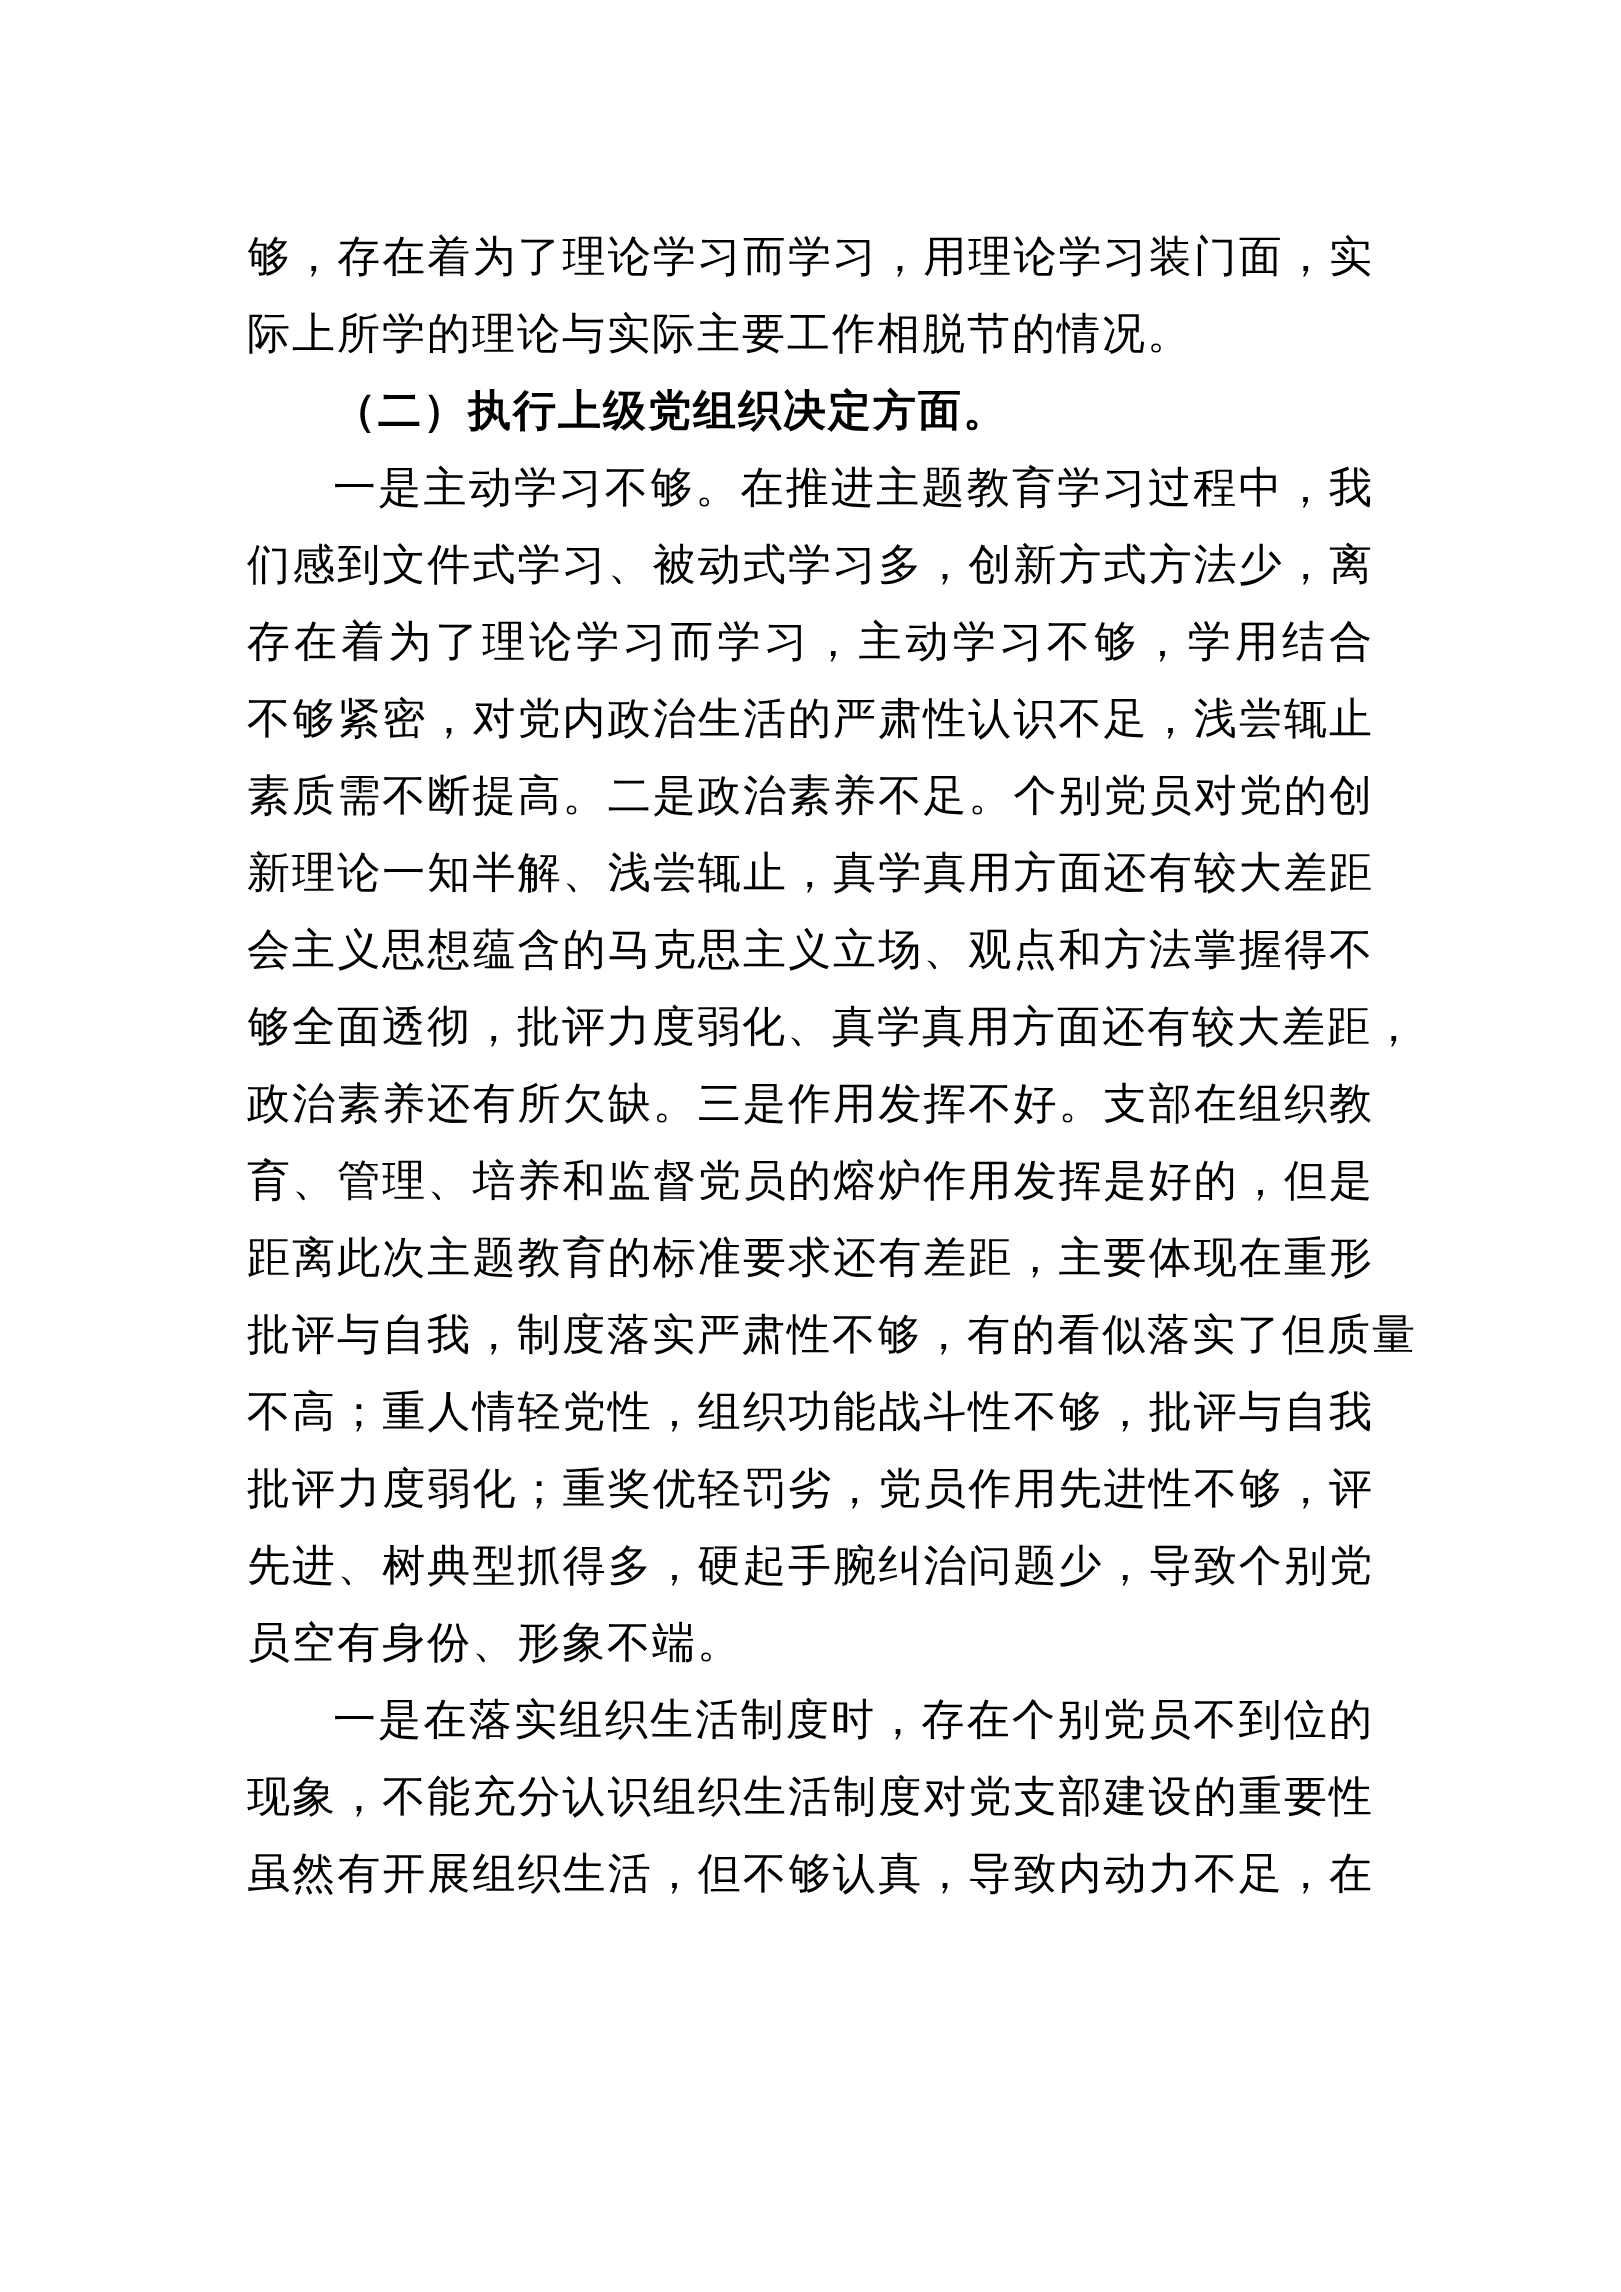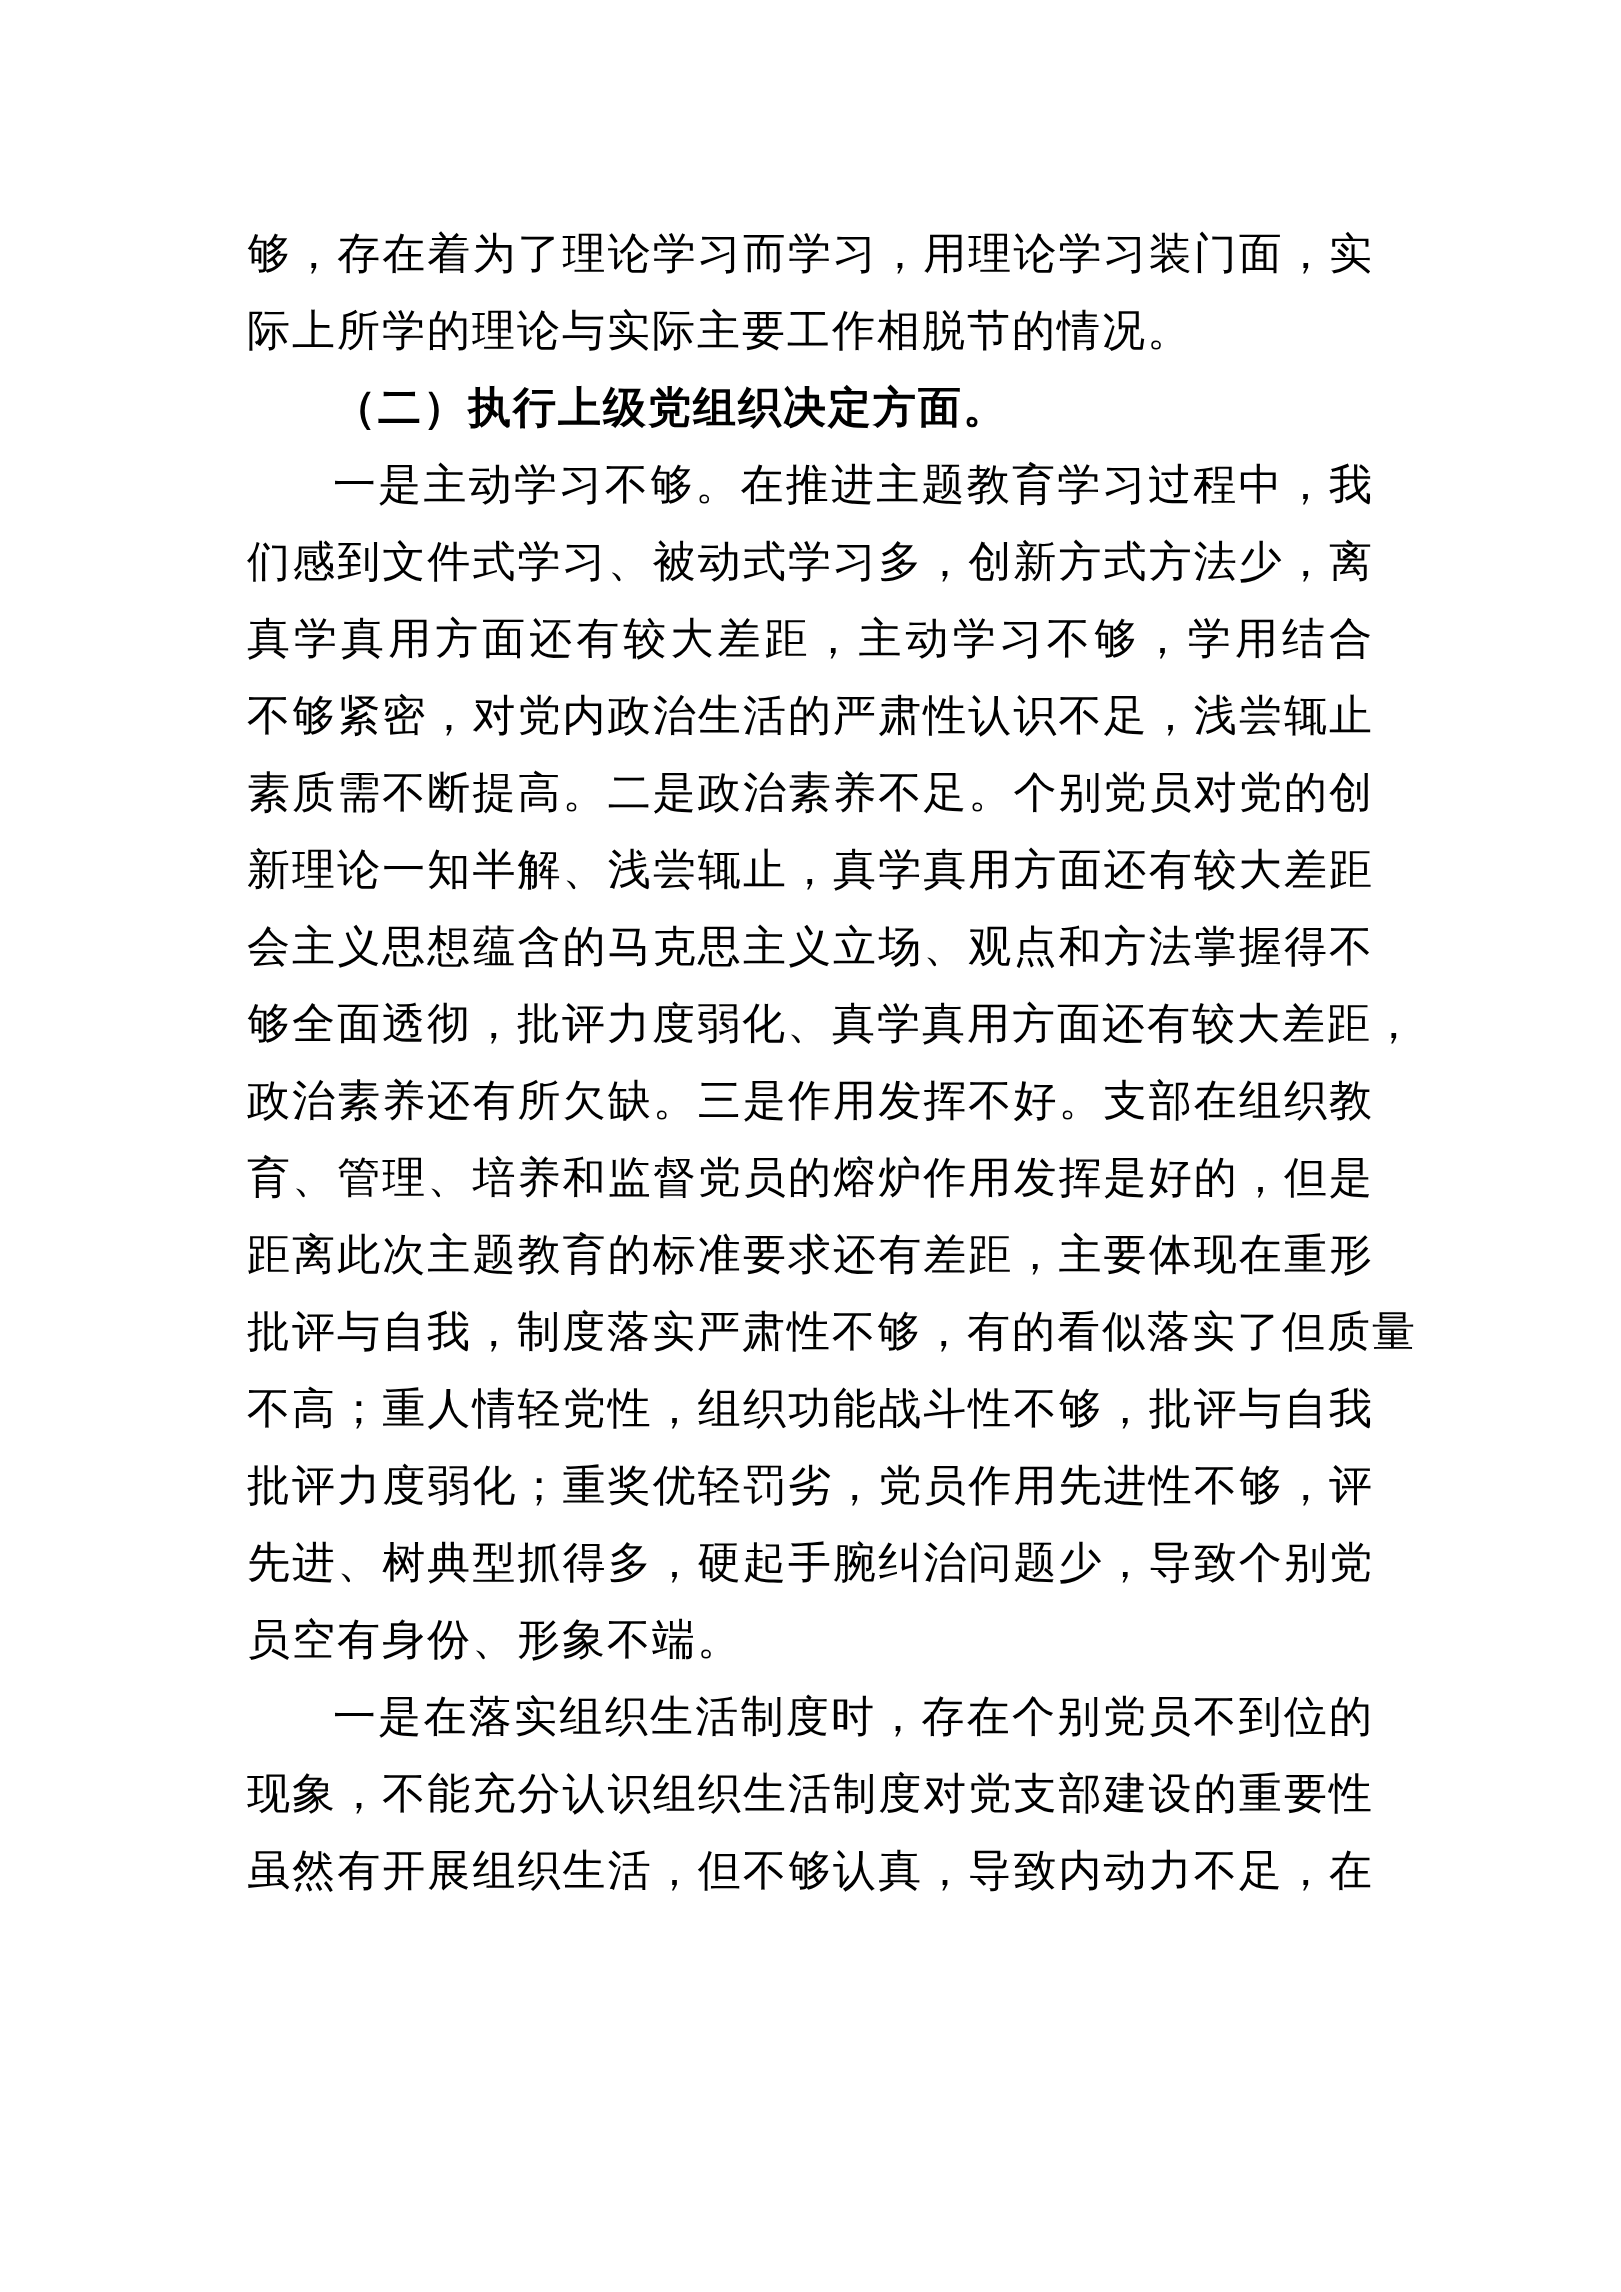--- a/index.html
+++ b/index.html
@@ -6,21 +6,21 @@
     margin: 0;
     padding: 0;
     background: #ffffff;
   }
   .page {
     position: relative;
     width: 1621px;
     height: 2014px;
     background: #ffffff;
     overflow: hidden;
-    font-family: Liberation Mono, monospace;
+    font-family: Liberation Serif, serif;
   }
   .text-block {
     position: absolute;
     left: 247px;
     top: 218px;
     width: 1127px;
     color: #000000;
   }
   .line {
     height: 77px;
@@ -50,21 +50,21 @@
 </head>
 <body>
 
 <div class="page">
   <div class="text-block">
     <div class="line">够，存在着为了理论学习而学习，用理论学习装门面，实</div>
     <div class="line short">际上所学的理论与实际主要工作相脱节的情况。</div>
     <div class="line heading">（二）执行上级党组织决定方面。</div>
     <div class="line indent">一是主动学习不够。在推进主题教育学习过程中，我</div>
     <div class="line">们感到文件式学习、被动式学习多，创新方式方法少，离</div>
-    <div class="line">真学真用方面还有较大差距，主动学习不够，学用结合</div>
+    <div class="line">存在着为了理论学习而学习，主动学习不够，学用结合</div>
     <div class="line">不够紧密，对党内政治生活的严肃性认识不足，浅尝辄止</div>
     <div class="line">素质需不断提高。二是政治素养不足。个别党员对党的创</div>
     <div class="line">新理论一知半解、浅尝辄止，真学真用方面还有较大差距</div>
     <div class="line">会主义思想蕴含的马克思主义立场、观点和方法掌握得不</div>
     <div class="line">够全面透彻，批评力度弱化、真学真用方面还有较大差距，</div>
     <div class="line">政治素养还有所欠缺。三是作用发挥不好。支部在组织教</div>
     <div class="line">育、管理、培养和监督党员的熔炉作用发挥是好的，但是</div>
     <div class="line">距离此次主题教育的标准要求还有差距，主要体现在重形</div>
     <div class="line">批评与自我，制度落实严肃性不够，有的看似落实了但质量</div>
     <div class="line">不高；重人情轻党性，组织功能战斗性不够，批评与自我</div>

